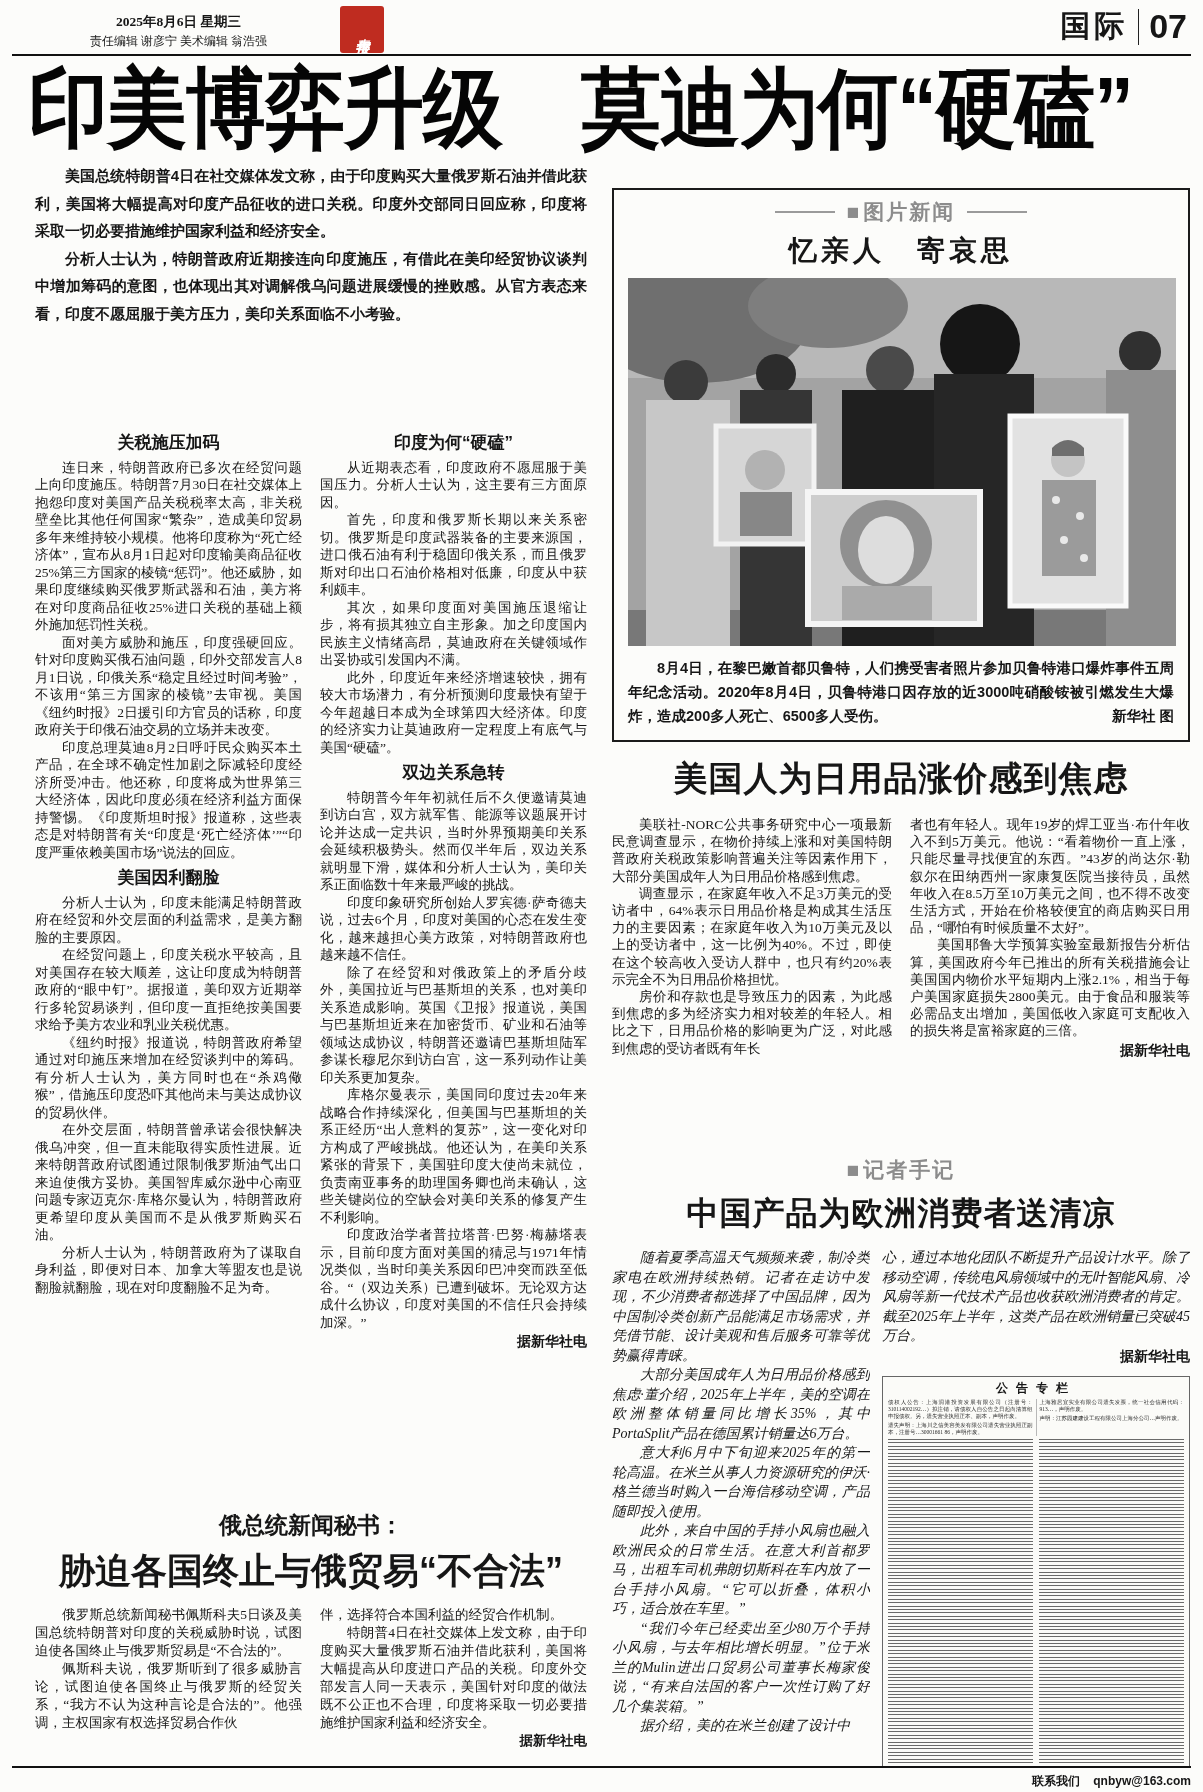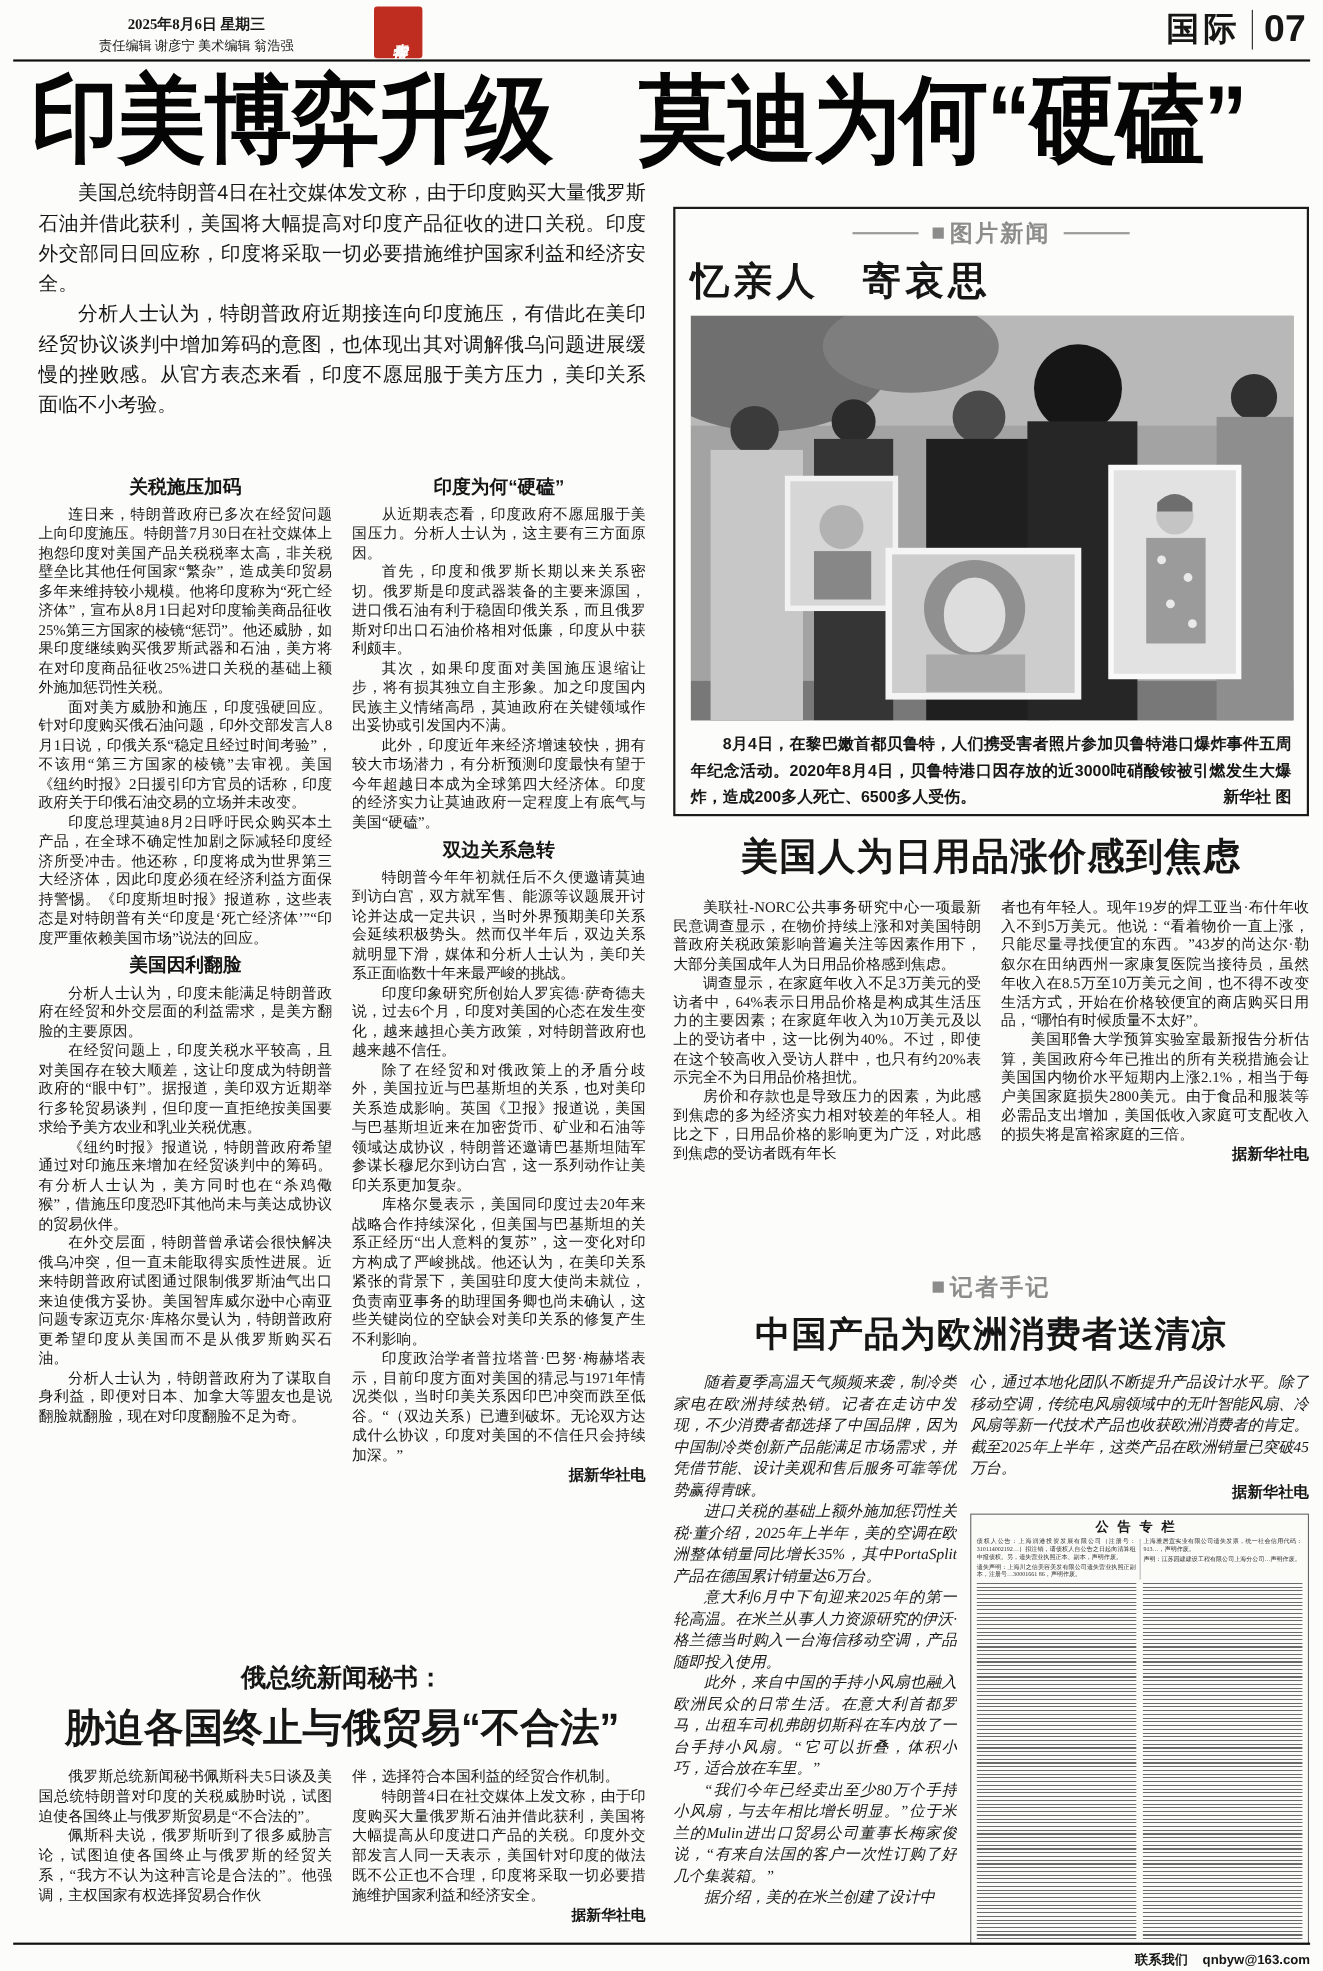--- a/index.html
+++ b/index.html
@@ -23,21 +23,21 @@
 
   
   .headline{position:absolute;left:28px;top:52px;width:1165px;margin:0;
             font-family:"Liberation Sans","DejaVu Sans",sans-serif;
             font-size:80px;font-weight:900;letter-spacing:-1px;white-space:nowrap;
             color:#050505;transform:scaleY(1.08);transform-origin:top left;}
 
   
   .lead{position:absolute;left:35px;top:162px;width:552px;}
   .lead-p{font-family:"Liberation Sans","DejaVu Sans",sans-serif;
-          font-size:18px;font-weight:400;line-height:27.5px;}
+          font-size:15px;font-weight:700;line-height:27.5px;}
 
   .p{margin:0;text-indent:2em;text-align:justify;}
   .noindent{text-indent:0;}
   .byline{font-weight:bold;text-align:right;font-size:14px;margin-top:2px;}
   .credit{float:right;font-weight:bold;}
 
   
   .columns{position:absolute;left:35px;top:426px;width:552px;height:1058px;
            display:flex;gap:18px;overflow:hidden;}
   .col{width:267px;font-size:13.5px;line-height:17.5px;}
@@ -53,22 +53,22 @@
   .r-cols{display:flex;gap:18px;}
   .rcol{width:267px;font-size:13.5px;line-height:18px;}
 
   
   .photobox{position:absolute;left:612px;top:188px;width:578px;height:554px;
             border:2px solid #1b1b1b;box-sizing:border-box;padding:6px 14px;}
   .tagline{display:flex;align-items:center;justify-content:center;gap:12px;margin-top:2px;}
   .hline{width:60px;border-top:2px solid #9a9a9a;height:0;}
   .tag{font-family:"Liberation Sans",sans-serif;font-size:21px;font-weight:700;color:#8c8c8c;
        letter-spacing:2px;display:inline-flex;align-items:center;gap:2px;}
-  .ptitle{font-family:"Liberation Sans",sans-serif;font-size:35px;font-weight:900;
-          text-align:left;margin:6px 0 8px 0;letter-spacing:4px;}
+  .ptitle{font-family:"Liberation Sans",sans-serif;font-size:28px;font-weight:900;
+          text-align:center;margin:6px 0 8px 0;letter-spacing:4px;}
   .photo-wrap{width:548px;height:368px;background:#9d9d9d;overflow:hidden;}
   .caption{margin-top:10px;font-family:"Liberation Sans",sans-serif;
            font-size:14.5px;font-weight:700;line-height:24px;text-align:justify;}
   .cap-indent{display:inline-block;width:2em;}
 
   
   .grocery{position:absolute;left:612px;top:756px;width:578px;}
   .ghead{font-family:"Liberation Sans",sans-serif;font-size:34px;font-weight:900;
          text-align:center;margin:0 0 14px 0;letter-spacing:1px;}
   .g-cols{display:flex;gap:18px;height:318px;overflow:hidden;}
@@ -251,21 +251,21 @@
     <div class="tagline2">
       <span class="tag">
         <span>■</span>
         <span>记者手记</span>
       </span>
     </div>
     <h2 class="rnhead">中国产品为欧洲消费者送清凉</h2>
     <div class="rn-cols">
       <div class="rncolA">
         <p class="p">随着夏季高温天气频频来袭，制冷类家电在欧洲持续热销。记者在走访中发现，不少消费者都选择了中国品牌，因为中国制冷类创新产品能满足市场需求，并凭借节能、设计美观和售后服务可靠等优势赢得青睐。</p>
-        <p class="p">进口关税的基础上额外施加惩罚性关税·董介绍，2025年上半年，美的空调在欧洲整体销量同比增长35%，其中PortaSplit产品在德国累计销量达6万台。</p>
+        <p class="p">大部分美国成年人为日用品价格感到焦虑·董介绍，2025年上半年，美的空调在欧洲整体销量同比增长35%，其中PortaSplit产品在德国累计销量达6万台。</p>
         <p class="p">意大利6月中下旬迎来2025年的第一轮高温。在米兰从事人力资源研究的伊沃·格兰德当时购入一台海信移动空调，产品随即投入使用。</p>
         <p class="p">此外，来自中国的手持小风扇也融入欧洲民众的日常生活。在意大利首都罗马，出租车司机弗朗切斯科在车内放了一台手持小风扇。“它可以折叠，体积小巧，适合放在车里。”</p>
         <p class="p">“我们今年已经卖出至少80万个手持小风扇，与去年相比增长明显。”位于米兰的Mulin进出口贸易公司董事长梅家俊说，“有来自法国的客户一次性订购了好几个集装箱。”</p>
         <p class="p">据介绍，美的在米兰创建了设计中</p>
       </div>
       <div class="rncolB">
         <p class="p noindent">心，通过本地化团队不断提升产品设计水平。除了移动空调，传统电风扇领域中的无叶智能风扇、冷风扇等新一代技术产品也收获欧洲消费者的肯定。截至2025年上半年，这类产品在欧洲销量已突破45万台。</p>
         <div class="byline">据新华社电</div>
 
         <div class="classifieds">

